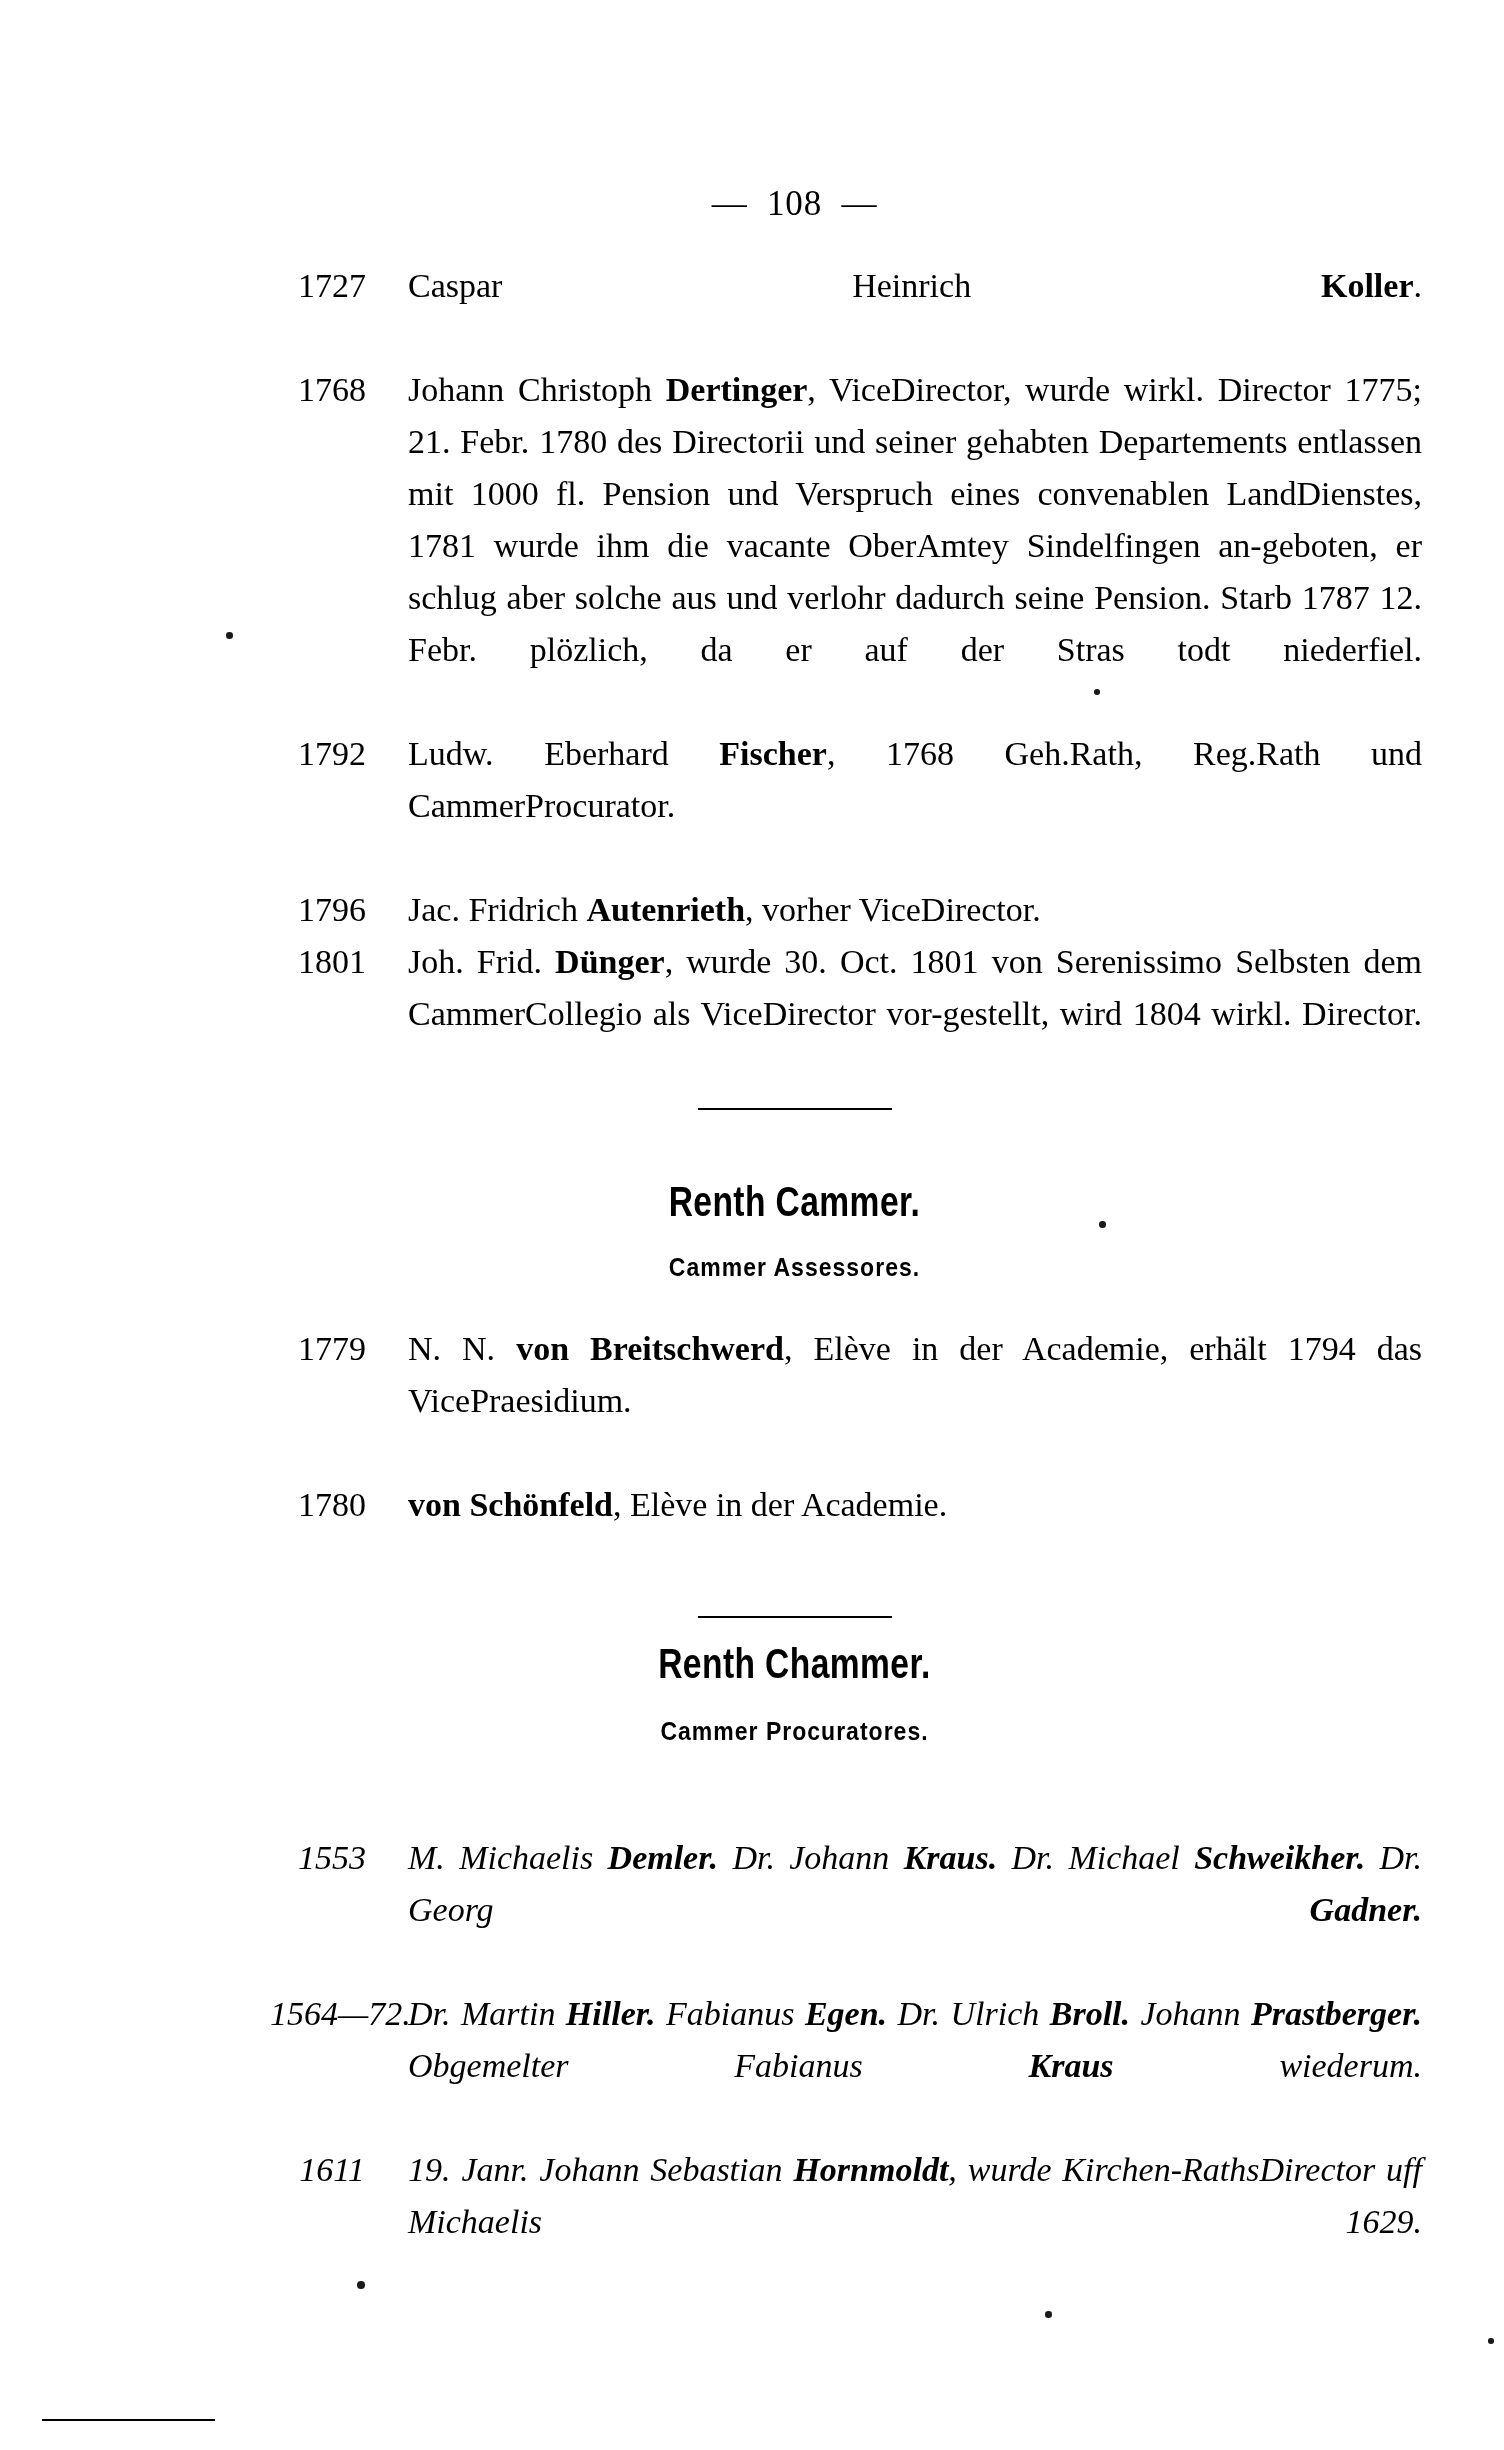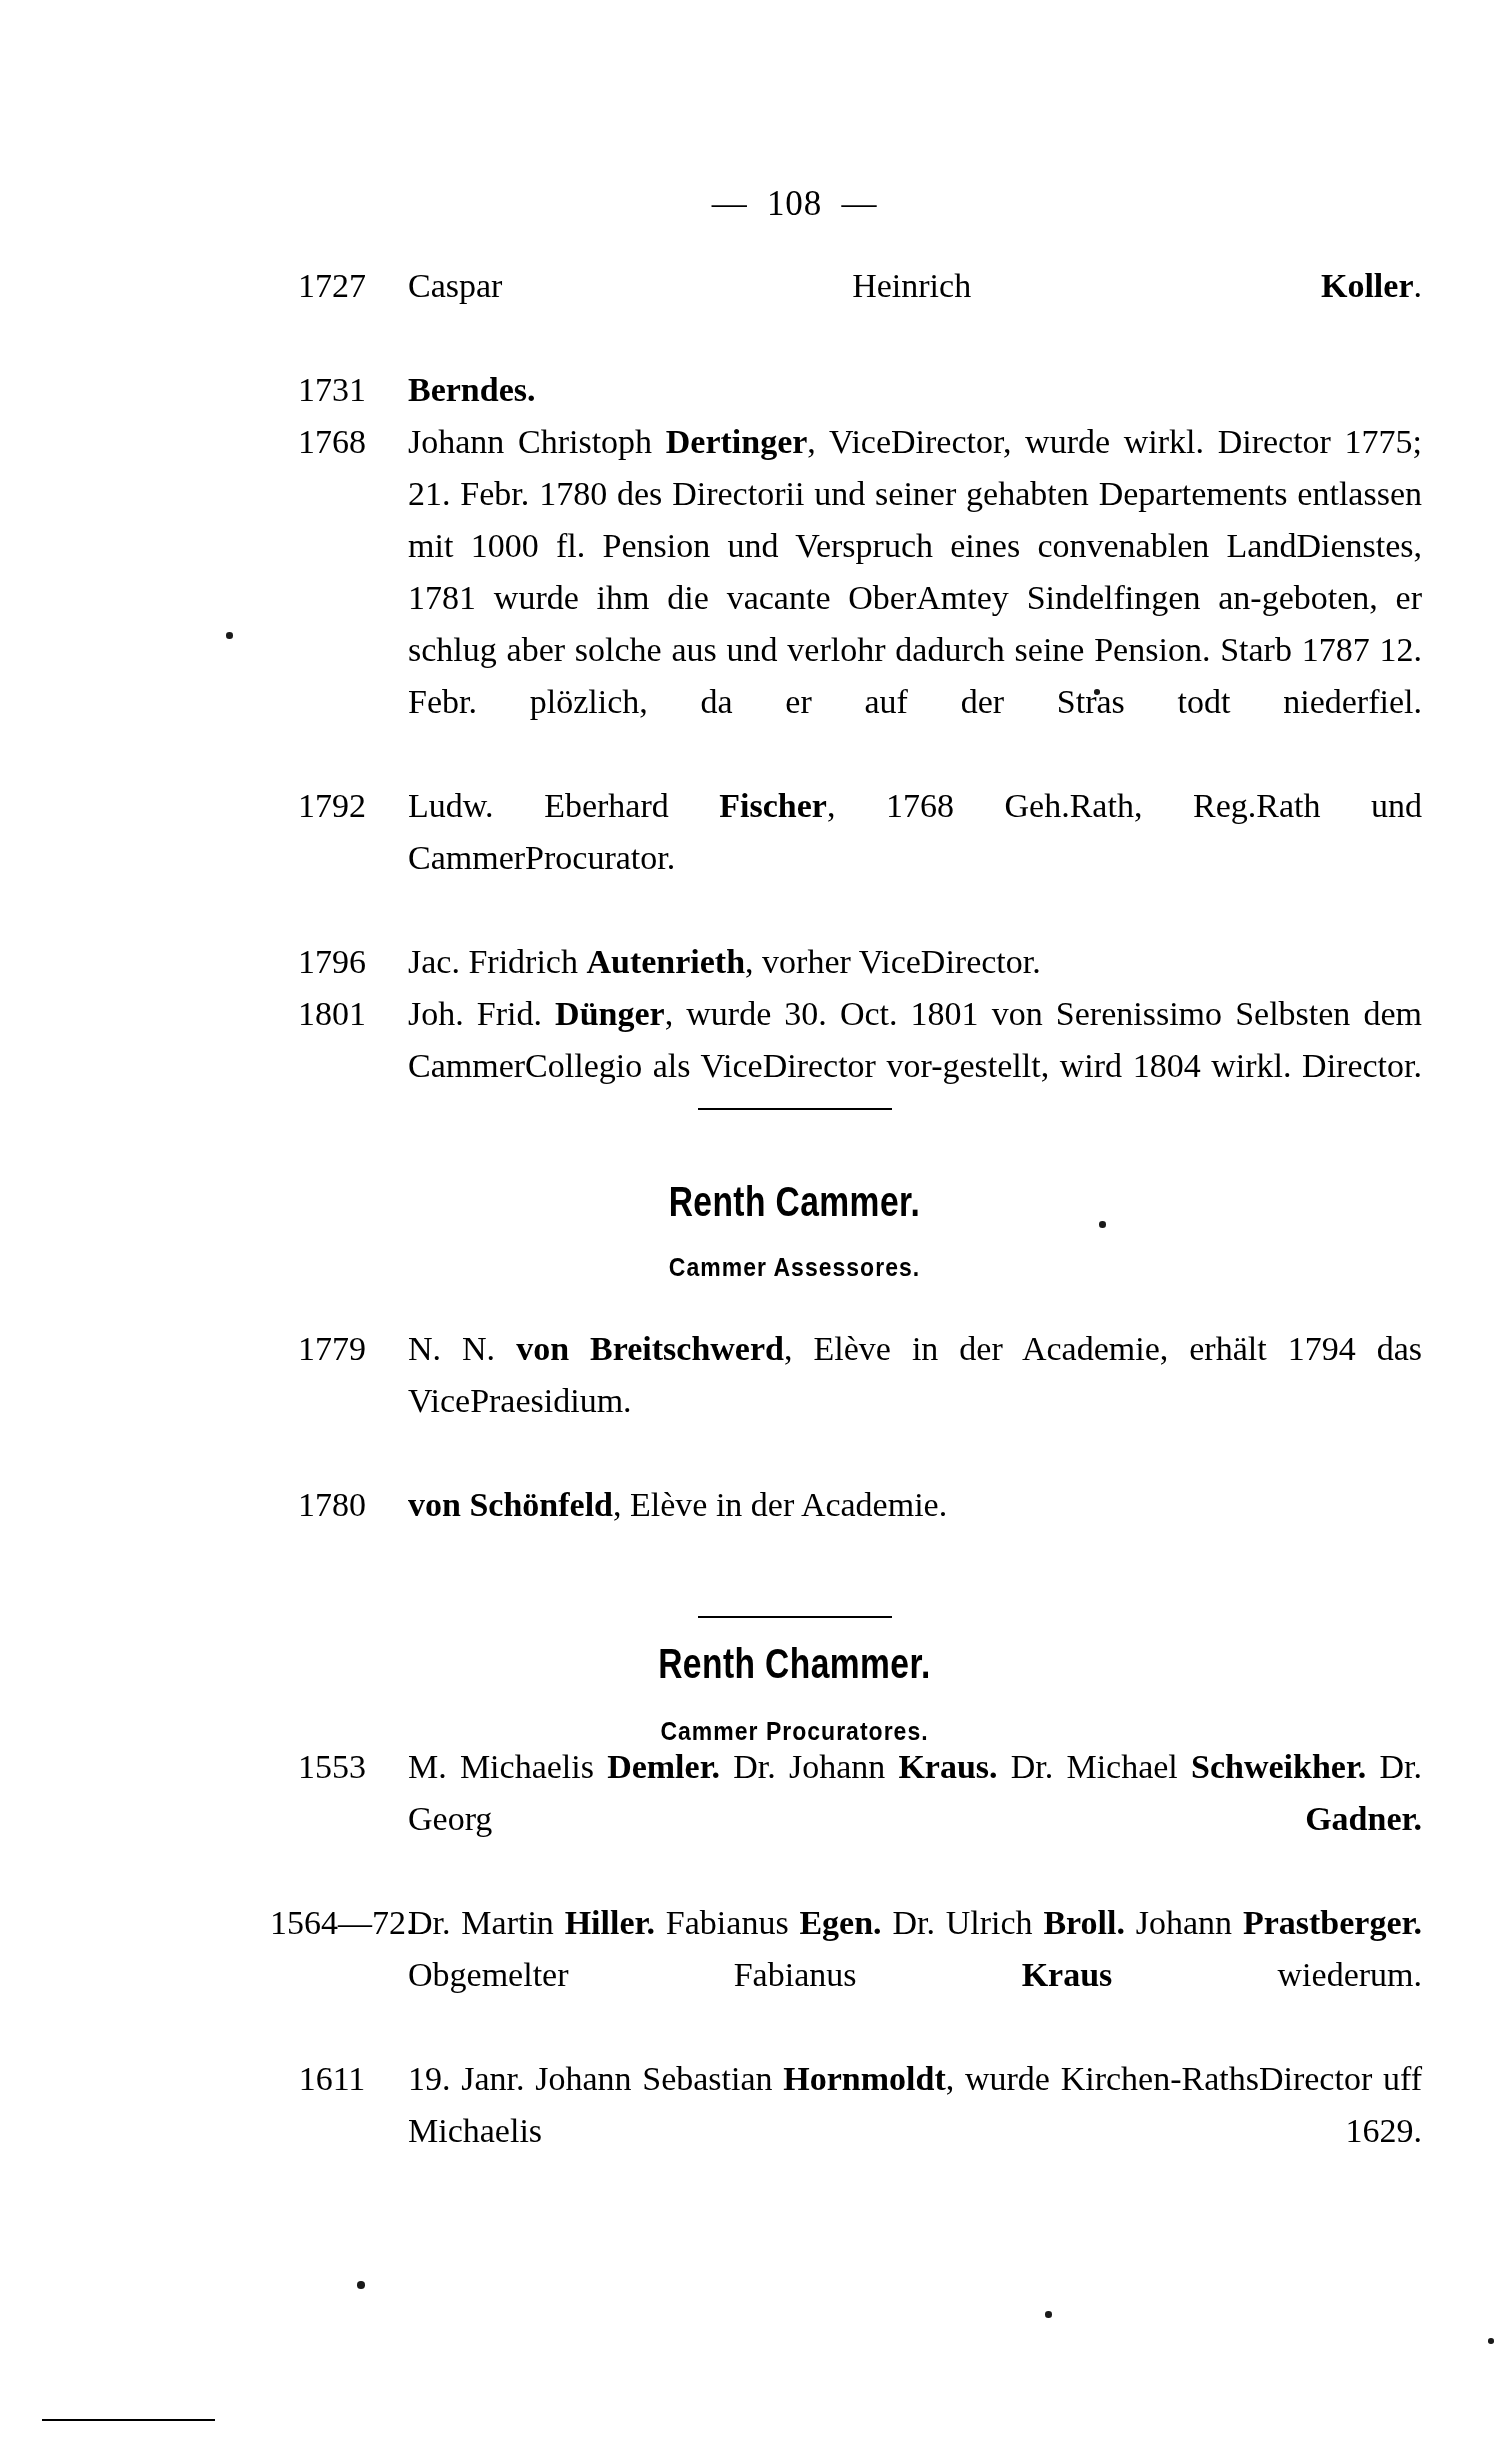--- a/index.html
+++ b/index.html
@@ -144,23 +144,20 @@
 <div class="page">
 
   <div class="folio">—  108  —</div>
 
   <div class="column" style="top:260px;">
 
     <p class="entry">
       <span class="year">1727</span><span><span>Caspar Heinrich </span><b>Koller</b><span>.</span></span>
     </p>
 
-    <p class="entry nojust">
-      <span class="year">1731</span><span><b>Berndes.</b></span>
-    </p>
 
     <p class="entry">
       <span class="year">1768</span><span><span>Johann Christoph </span><b>Dertinger</b><span>, ViceDirector, wurde wirkl. Director 1775; 21. Febr. 1780 des Directorii und seiner gehabten Departements entlassen mit 1000 fl. Pension und Verspruch eines convenablen LandDienstes, 1781 wurde ihm die vacante OberAmtey Sindelfingen an-geboten, er schlug aber solche aus und verlohr dadurch seine Pension. Starb 1787 12. Febr. plözlich, da er auf der Stras todt niederfiel.</span></span>
     </p>
 
     <p class="entry">
       <span class="year">1792</span><span><span>Ludw. Eberhard </span><b>Fischer</b><span>, 1768 Geh.Rath, Reg.Rath und CammerProcurator.</span></span>
     </p>
 
     <p class="entry nojust">
@@ -190,21 +187,21 @@
 
   </div>
 
   <div class="rule-wrap" style="top:1607px;">
     <span class="rule"></span>
   </div>
 
   <div class="sect-title" style="top:1640px;">Renth Chammer.</div>
   <div class="sect-sub" style="top:1717px;">Cammer Procuratores.</div>
 
-  <div class="column" style="top:1741px;">
+  <div class="column" style="top:1832px;font-style:italic;">
     <p class="entry">
       <span class="year">1553</span><span><span>M. Michaelis </span><b>Demler.</b><span>  Dr. Johann </span><b>Kraus.</b><span>  Dr. Michael </span><b>Schweikher.</b><span>  Dr. Georg </span><b>Gadner.</b></span>
     </p>
 
     <p class="entry">
       <span class="year">1564—72.</span><span><span>Dr. Martin </span><b>Hiller.</b><span>  Fabianus </span><b>Egen.</b><span>  Dr. Ulrich </span><b>Broll.</b><span>  Johann </span><b>Prastberger.</b><span>  Obgemelter Fabianus </span><b>Kraus</b><span> wiederum.</span></span>
     </p>
 
     <p class="entry">
       <span class="year">1611</span><span><span>19. Janr. Johann Sebastian </span><b>Hornmoldt</b><span>, wurde Kirchen-RathsDirector uff Michaelis 1629.</span></span>

